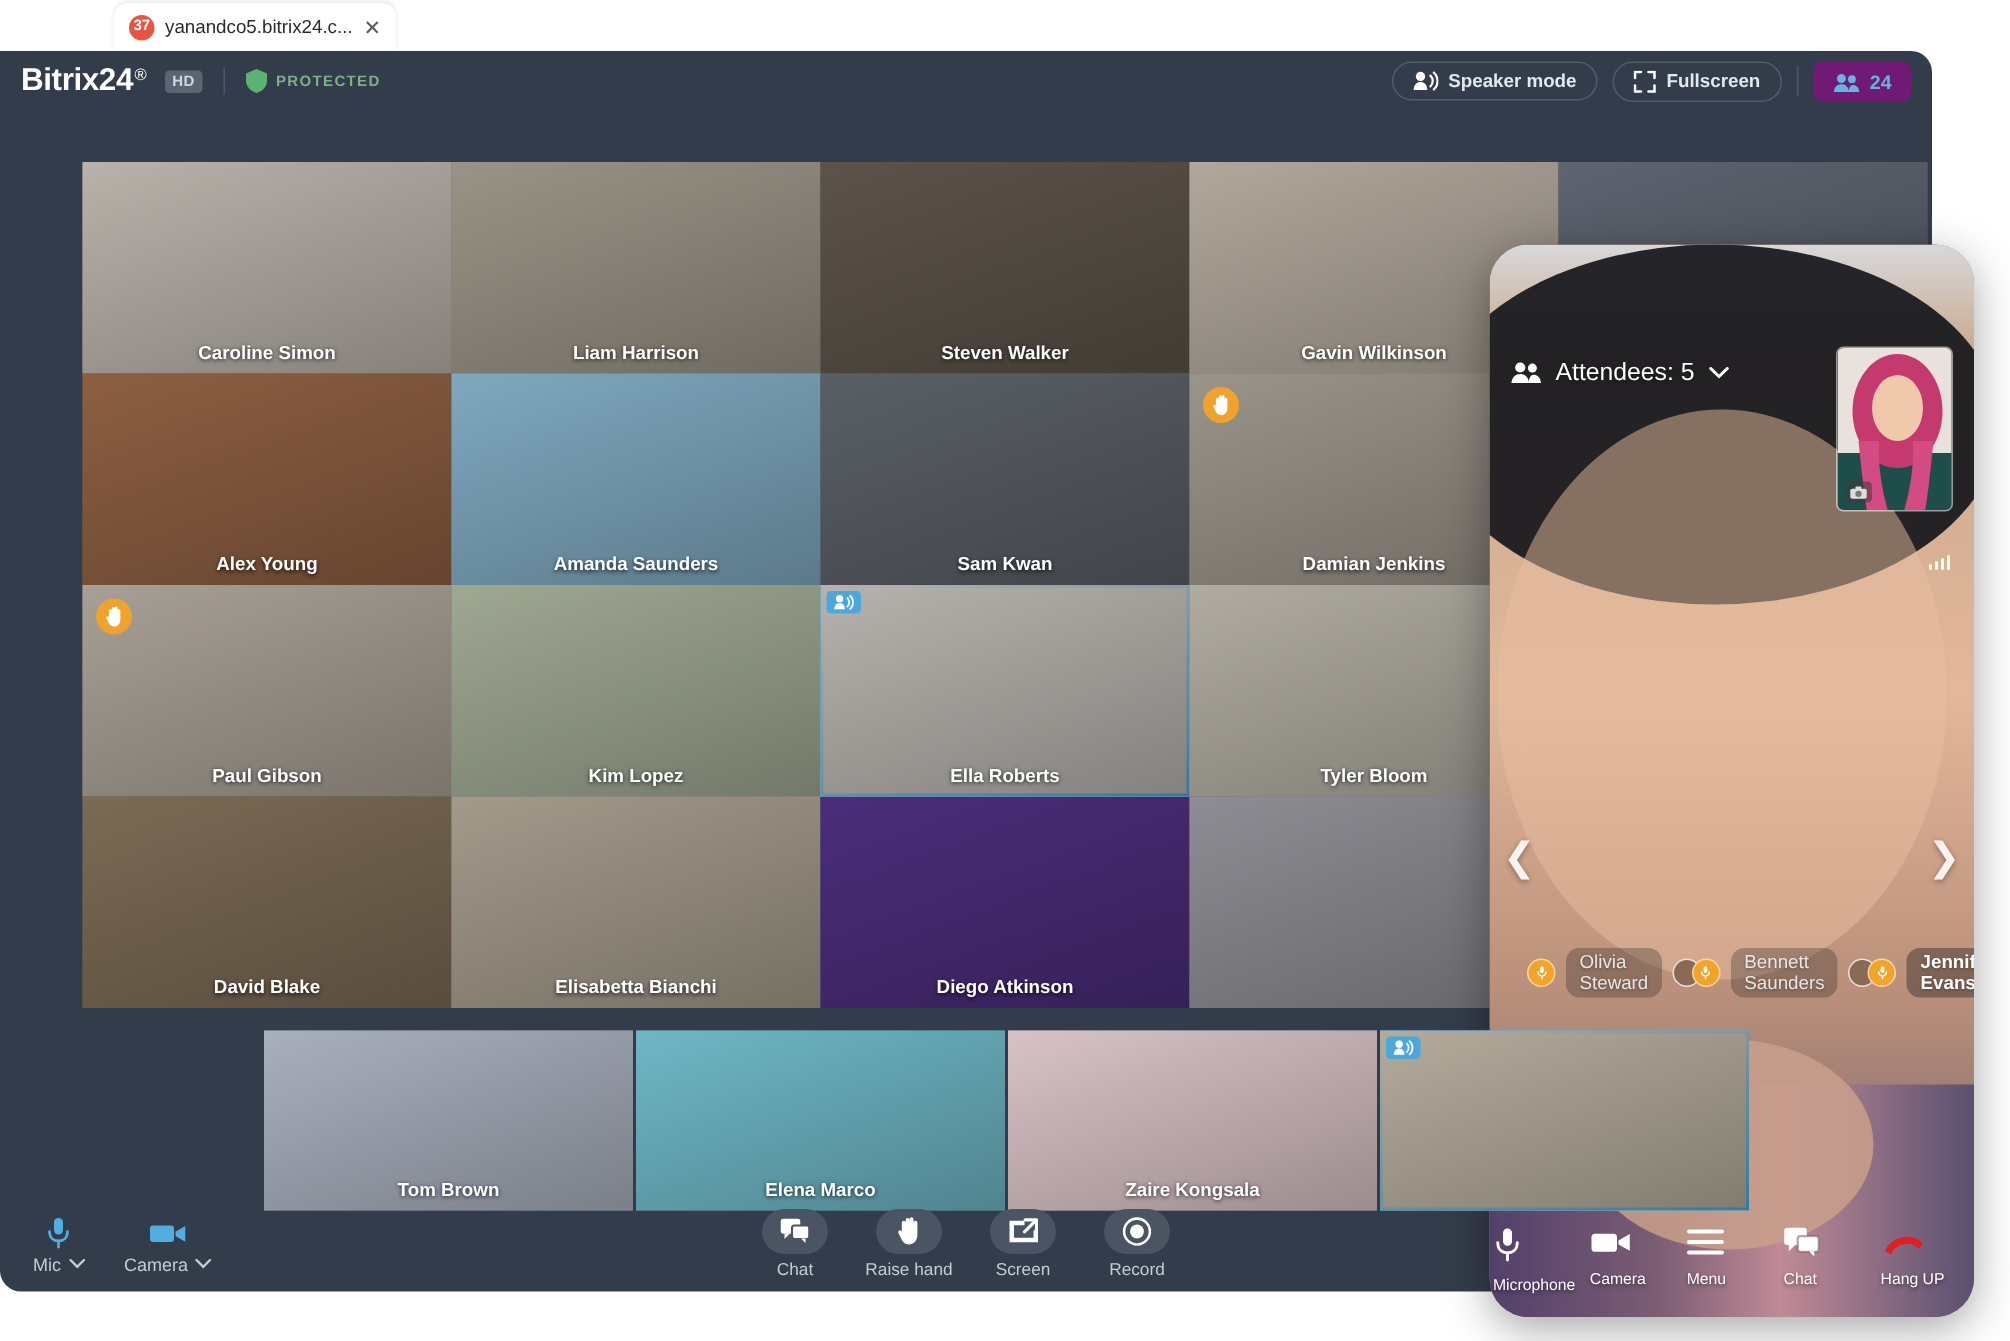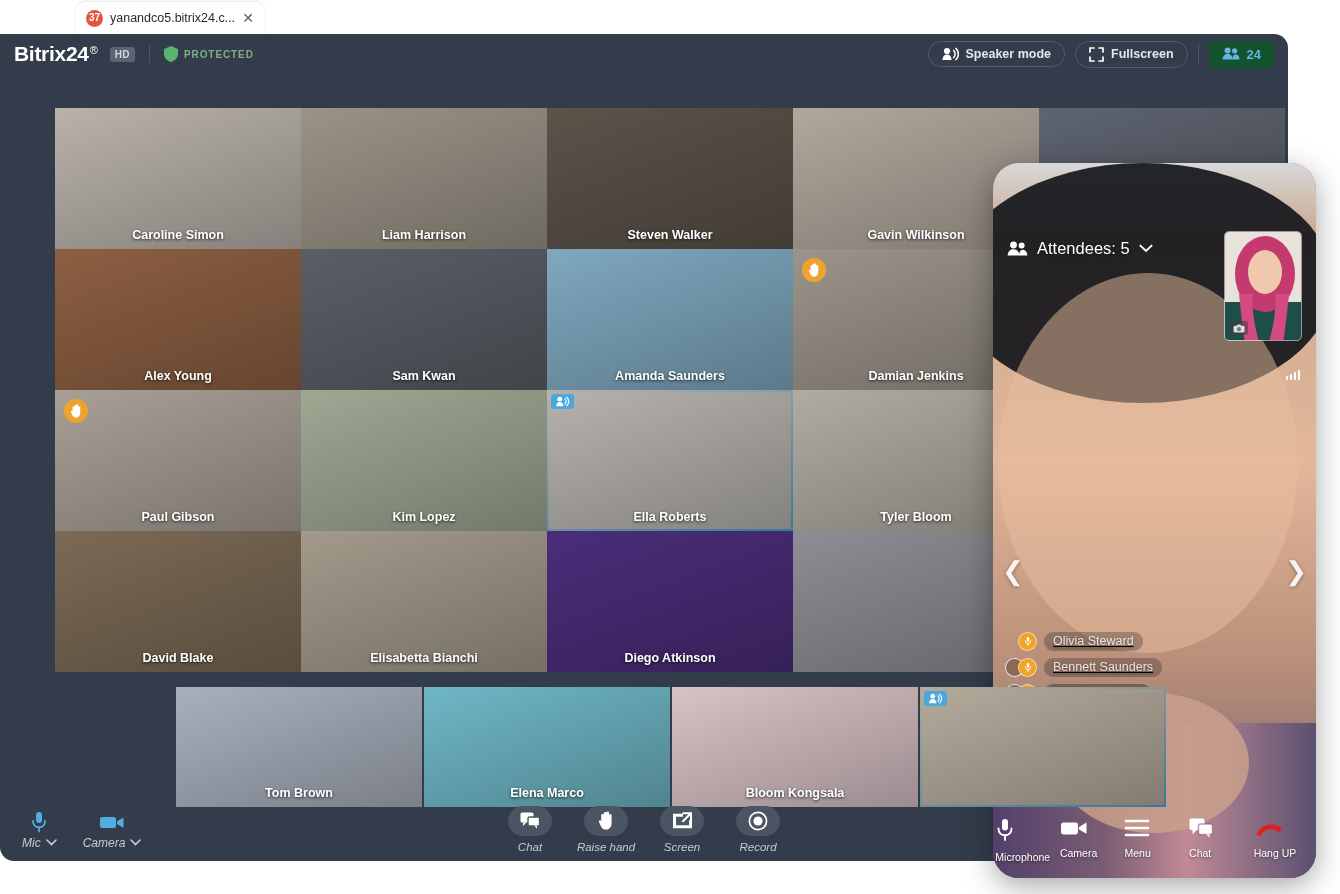--- a/index.html
+++ b/index.html
@@ -60,22 +60,22 @@
     color: #7fae88; font-size: 10px; font-weight: bold; letter-spacing: .9px;
   }
   .hdr-right { margin-left: auto; display: flex; align-items: center; gap: 10px; }
   .pill {
     display: flex; align-items: flex-start; gap: 7px;
     border: 1px solid #525c6b; border-radius: 15px;
     padding: 5px 13px; color: #e3e8ee; font-size: 12.5px; font-weight: bold;
   }
   .pill-sep { width: 1px; height: 20px; background: #4d5664; }
   .count-pill {
-    display: flex; align-items: flex-start; gap: 7px;
-    background: #14532d; border-radius: 6px;
+    display: flex; align-items: flex-end; gap: 7px;
+    background: #701a75; border-radius: 6px;
     padding: 6px 13px; color: #64b5e4; font-size: 13px; font-weight: bold;
   }
 
   
   .stage { position: absolute; left: 0; top: 40px; right: 0; bottom: 62px; }
   .grid {
     position: absolute; left: 55px; top: 34px;
     width: 1232px; display: flex; flex-wrap: wrap;
   }
   .tile {
@@ -102,21 +102,21 @@
   
   .strip {
     position: absolute; left: 176px; top: 613px;
     display: flex; gap: 2px;
   }
   .strip .tile { width: 246px; height: 120px; }
 
   
   .toolbar {
     position: absolute; left: 0; bottom: 0; width: 100%; height: 62px;
-    display: flex; align-items: center; font-style: italic;
+    display: flex; align-items: center;
   }
   .tb-left { display: flex; gap: 26px; padding-left: 22px; }
   .tb-dev {
     display: flex; flex-direction: column; align-items: center; gap: 3px;
     color: #c4ccd6;
   }
   .tb-dev-row { display: flex; align-items: center; gap: 5px; font-size: 12px; }
   .tb-center {
     position: absolute; left: 50%; transform: translateX(-50%);
     display: flex; gap: 14px; align-items: flex-start;
@@ -159,21 +159,21 @@
   }
   .ph-signal { position: absolute; right: 16px; top: 207px; display: flex; align-items: flex-end; gap: 1.5px; }
   .ph-signal i { display:block; width: 2.5px; background: #fff; border-radius: 1px; }
   .ph-arrow {
     position: absolute; top: 393px; color: #ffffff; font-size: 26px;
     opacity: .88; text-shadow: 0 1px 4px rgba(0,0,0,.4);
   }
   .ph-arrow.left { left: 9px; }
   .ph-arrow.right { right: 9px; }
 
-  .ph-list { position: absolute; left: 12px; top: 469px; display: flex; flex-direction: column; gap: 7px; text-decoration: underline; }
+  .ph-list { position: absolute; left: 12px; top: 469px; display: flex; flex-direction: row; gap: 7px; }
   .ph-list-row { display: flex; align-items: center; }
   .ph-av {
     width: 19px; height: 19px; border-radius: 50%; flex: 0 0 auto;
     border: 1.5px solid rgba(255,255,255,.8);
   }
   .ph-av.mic {
     background: #f0a52a; margin-left: -6px;
     display: flex; align-items: center; justify-content: center; border-color: rgba(255,255,255,.55);
   }
   .ph-name {
@@ -282,27 +282,27 @@
             <div class="tile-video" style="position:absolute;inset:0;background:linear-gradient(160deg,#b1a89c 0%, rgba(0,0,0,.28) 100%)"></div>
             <div class="tile-name">Gavin Wilkinson</div>
           </div>
           <div class="tile" style="background:#5e6470">
             <div class="tile-video" style="position:absolute;inset:0;background:linear-gradient(160deg,#5e6470 0%, rgba(0,0,0,.28) 100%)"></div>
           </div>
           <div class="tile" style="background:#8d5f42">
             <div class="tile-video" style="position:absolute;inset:0;background:linear-gradient(160deg,#8d5f42 0%, rgba(0,0,0,.28) 100%)"></div>
             <div class="tile-name">Alex Young</div>
           </div>
+          <div class="tile" style="background:#7fa8bf">
+            <div class="tile-video" style="position:absolute;inset:0;background:linear-gradient(160deg,#7fa8bf 0%, rgba(0,0,0,.28) 100%)"></div>
+            <div class="tile-name">Amanda Saunders</div>
+          </div>
           <div class="tile" style="background:#5a5f66">
             <div class="tile-video" style="position:absolute;inset:0;background:linear-gradient(160deg,#5a5f66 0%, rgba(0,0,0,.28) 100%)"></div>
             <div class="tile-name">Sam Kwan</div>
-          </div>
-          <div class="tile" style="background:#7fa8bf">
-            <div class="tile-video" style="position:absolute;inset:0;background:linear-gradient(160deg,#7fa8bf 0%, rgba(0,0,0,.28) 100%)"></div>
-            <div class="tile-name">Amanda Saunders</div>
           </div>
           <div class="tile" style="background:#9b948a">
             <div class="tile-video" style="position:absolute;inset:0;background:linear-gradient(160deg,#9b948a 0%, rgba(0,0,0,.28) 100%)"></div>
             <div class="badge-hand">
               <svg width="13" height="14" viewBox="0 0 17 19">
                 <path d="M3.2 10.5 V4.2 a1.3 1.3 0 0 1 2.6 0 V9 V2.3 a1.3 1.3 0 0 1 2.6 0 V9 V1.8 a1.3 1.3 0 0 1 2.6 0 V9 V4.2 a1.3 1.3 0 0 1 2.6 0 V12 c0 4-2.3 6.6-5.6 6.6 C4.6 18.6 3.2 16 2 13.2 L0.9 10.8 a1.2 1.2 0 0 1 2-1.2 Z" fill="#fff"></path>
               </svg>
             </div>
             <div class="tile-name">Damian Jenkins</div>
           </div>
@@ -361,21 +361,21 @@
           <div class="tile" style="background:#a9b0bd">
             <div class="tile-video" style="position:absolute;inset:0;background:linear-gradient(160deg,#a9b0bd 0%, rgba(0,0,0,.28) 100%)"></div>
             <div class="tile-name">Tom Brown</div>
           </div>
           <div class="tile" style="background:#6fb7c6">
             <div class="tile-video" style="position:absolute;inset:0;background:linear-gradient(160deg,#6fb7c6 0%, rgba(0,0,0,.28) 100%)"></div>
             <div class="tile-name">Elena Marco</div>
           </div>
           <div class="tile" style="background:#d8c2c6">
             <div class="tile-video" style="position:absolute;inset:0;background:linear-gradient(160deg,#d8c2c6 0%, rgba(0,0,0,.28) 100%)"></div>
-            <div class="tile-name">Bloom Kongsala</div>
+            <div class="tile-name">Zaire Kongsala</div>
           </div>
           <div class="tile active" style="background:#b4ab9c">
             <div class="tile-video" style="position:absolute;inset:0;background:linear-gradient(160deg,#b4ab9c 0%, rgba(0,0,0,.28) 100%)"></div>
             <div class="badge-speak">
               <svg width="15" height="11" viewBox="0 0 17 14">
                 <circle cx="5" cy="4" r="3.1" fill="#fff"></circle>
                 <path d="M0.4 13 C0.6 9.3 2.6 7.6 5 7.6 C7.4 7.6 9.4 9.3 9.6 13 Z" fill="#fff"></path>
                 <path d="M11.6 3.4 A5 5 0 0 1 11.6 10.6" stroke="#fff" stroke-width="1.5" fill="none" stroke-linecap="round"></path>
                 <path d="M13.9 1.4 A7.6 7.6 0 0 1 13.9 12.6" stroke="#fff" stroke-width="1.5" fill="none" stroke-linecap="round"></path>
               </svg>

